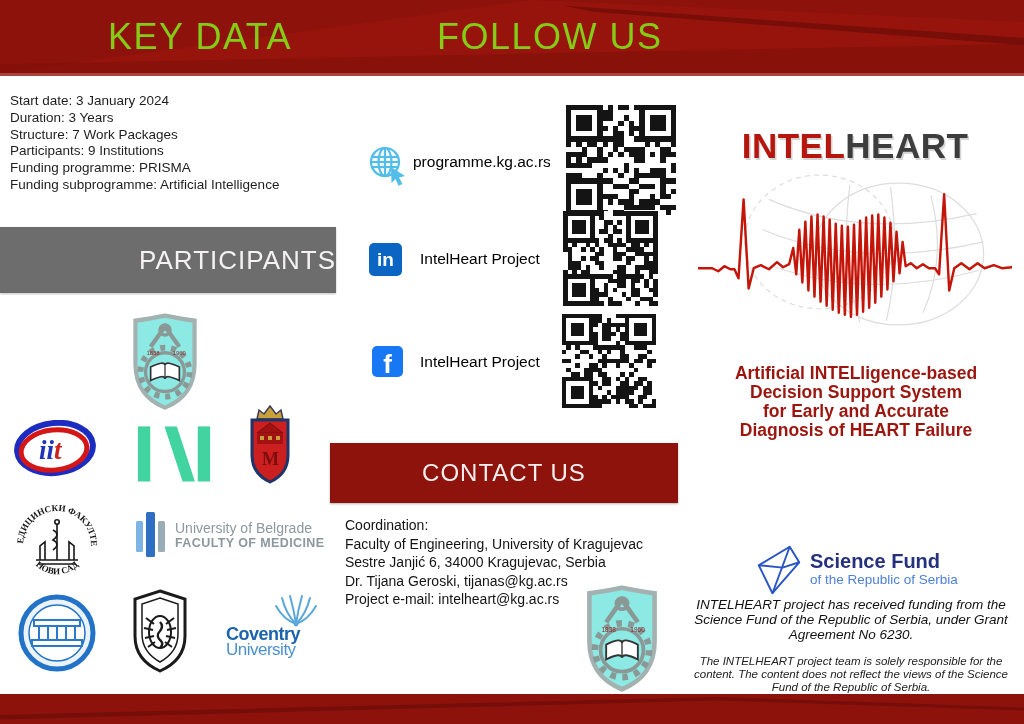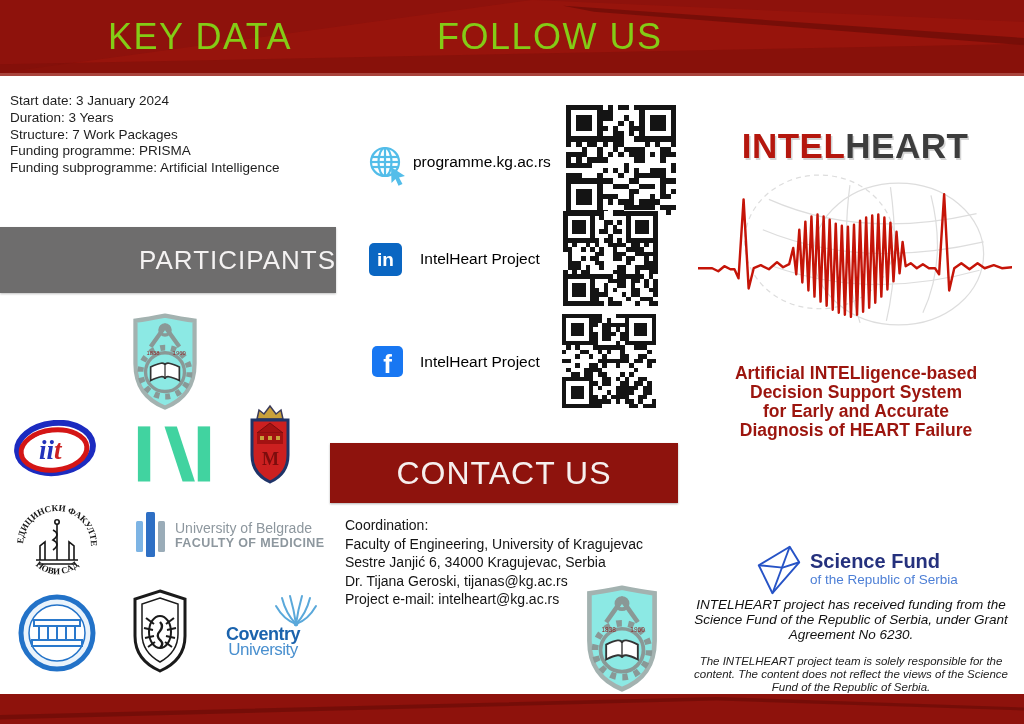--- a/index.html
+++ b/index.html
@@ -76,21 +76,21 @@
     color:#fff; font-weight:bold; display:flex; align-items:center; justify-content:center;
   }
   .fb-badge {
     position:absolute; background:#1877f2; border-radius:5px;
     color:#fff; font-weight:bold; display:flex; align-items:flex-end; justify-content:center;
     font-family:"Liberation Sans", sans-serif;
   }
   .contact-banner {
     position:absolute; left:330px; top:443px; width:348px; height:60px;
     background:#8e130d; display:flex; align-items:center; justify-content:center;
-    color:#f6efee; font-size:32px; letter-spacing:1px;
+    color:#f6efee; font-size:24px; letter-spacing:1px;
     box-shadow:0 1px 2px rgba(0,0,0,.3);
   }
   .contact-block {
     position:absolute; left:345px; top:516px; width:330px;
     font-size:14px; line-height:18.6px; color:#141414;
   }
   .contact-block a, .plainlink { color:inherit; text-decoration:none; }
   
   .ih-title {
     position:absolute; left:700px; top:126px; width:310px; text-align:center;
@@ -127,20 +127,21 @@
     <div class="stripe2"></div>
     <div class="stripe3"></div>
     <div class="banner-title" style="left:108px;">KEY DATA</div>
     <div class="banner-title" style="left:437px;">FOLLOW US</div>
   </div>
 
   <div class="keydata">
     <div>Start date: 3 January 2024</div>
     <div>Duration: 3 Years</div>
     <div>Structure: 7 Work Packages</div>
+    <div>Participants: 9 Institutions</div>
     <div>Funding programme: PRISMA</div>
     <div>Funding subprogramme: Artificial Intelligence</div>
   </div>
 
   <div class="participants-banner">
     <span>PARTICIPANTS</span>
   </div>
 
   <div class="logo" style="left:127px; top:312px;">
     <svg width="76" height="100" viewBox="0 0 90 116">
@@ -264,21 +265,21 @@
       <g fill="none" stroke="#5aa8da" stroke-width="2" stroke-linecap="round">
         <path d="M22,30 Q10,26 2,12"></path>
         <path d="M22,30 Q12,20 8,4"></path>
         <path d="M22,30 Q20,16 16,2"></path>
         <path d="M22,30 Q34,26 42,12"></path>
         <path d="M22,30 Q32,20 36,4"></path>
         <path d="M22,30 Q24,16 28,2"></path>
       </g>
       <circle cx="22" cy="30" r="2.4" fill="#5aa8da"></circle>
     </svg>
-    <div style="position:absolute; left:0; top:32px;text-align:center;">
+    <div style="position:absolute; left:0; top:32px;">
       <div class="cov-name">Coventry</div>
       <div class="cov-uni">University</div>
     </div>
   </div>
 
   <svg class="logo" style="left:366px; top:144px;" width="42" height="42" viewBox="0 0 42 42">
     <g fill="none" stroke="#53bde9" stroke-width="2.2">
       <circle cx="19" cy="18" r="14"></circle>
       <ellipse cx="19" cy="18" rx="6.5" ry="14"></ellipse>
       <line x1="5.5" y1="13" x2="32.5" y2="13"></line>

